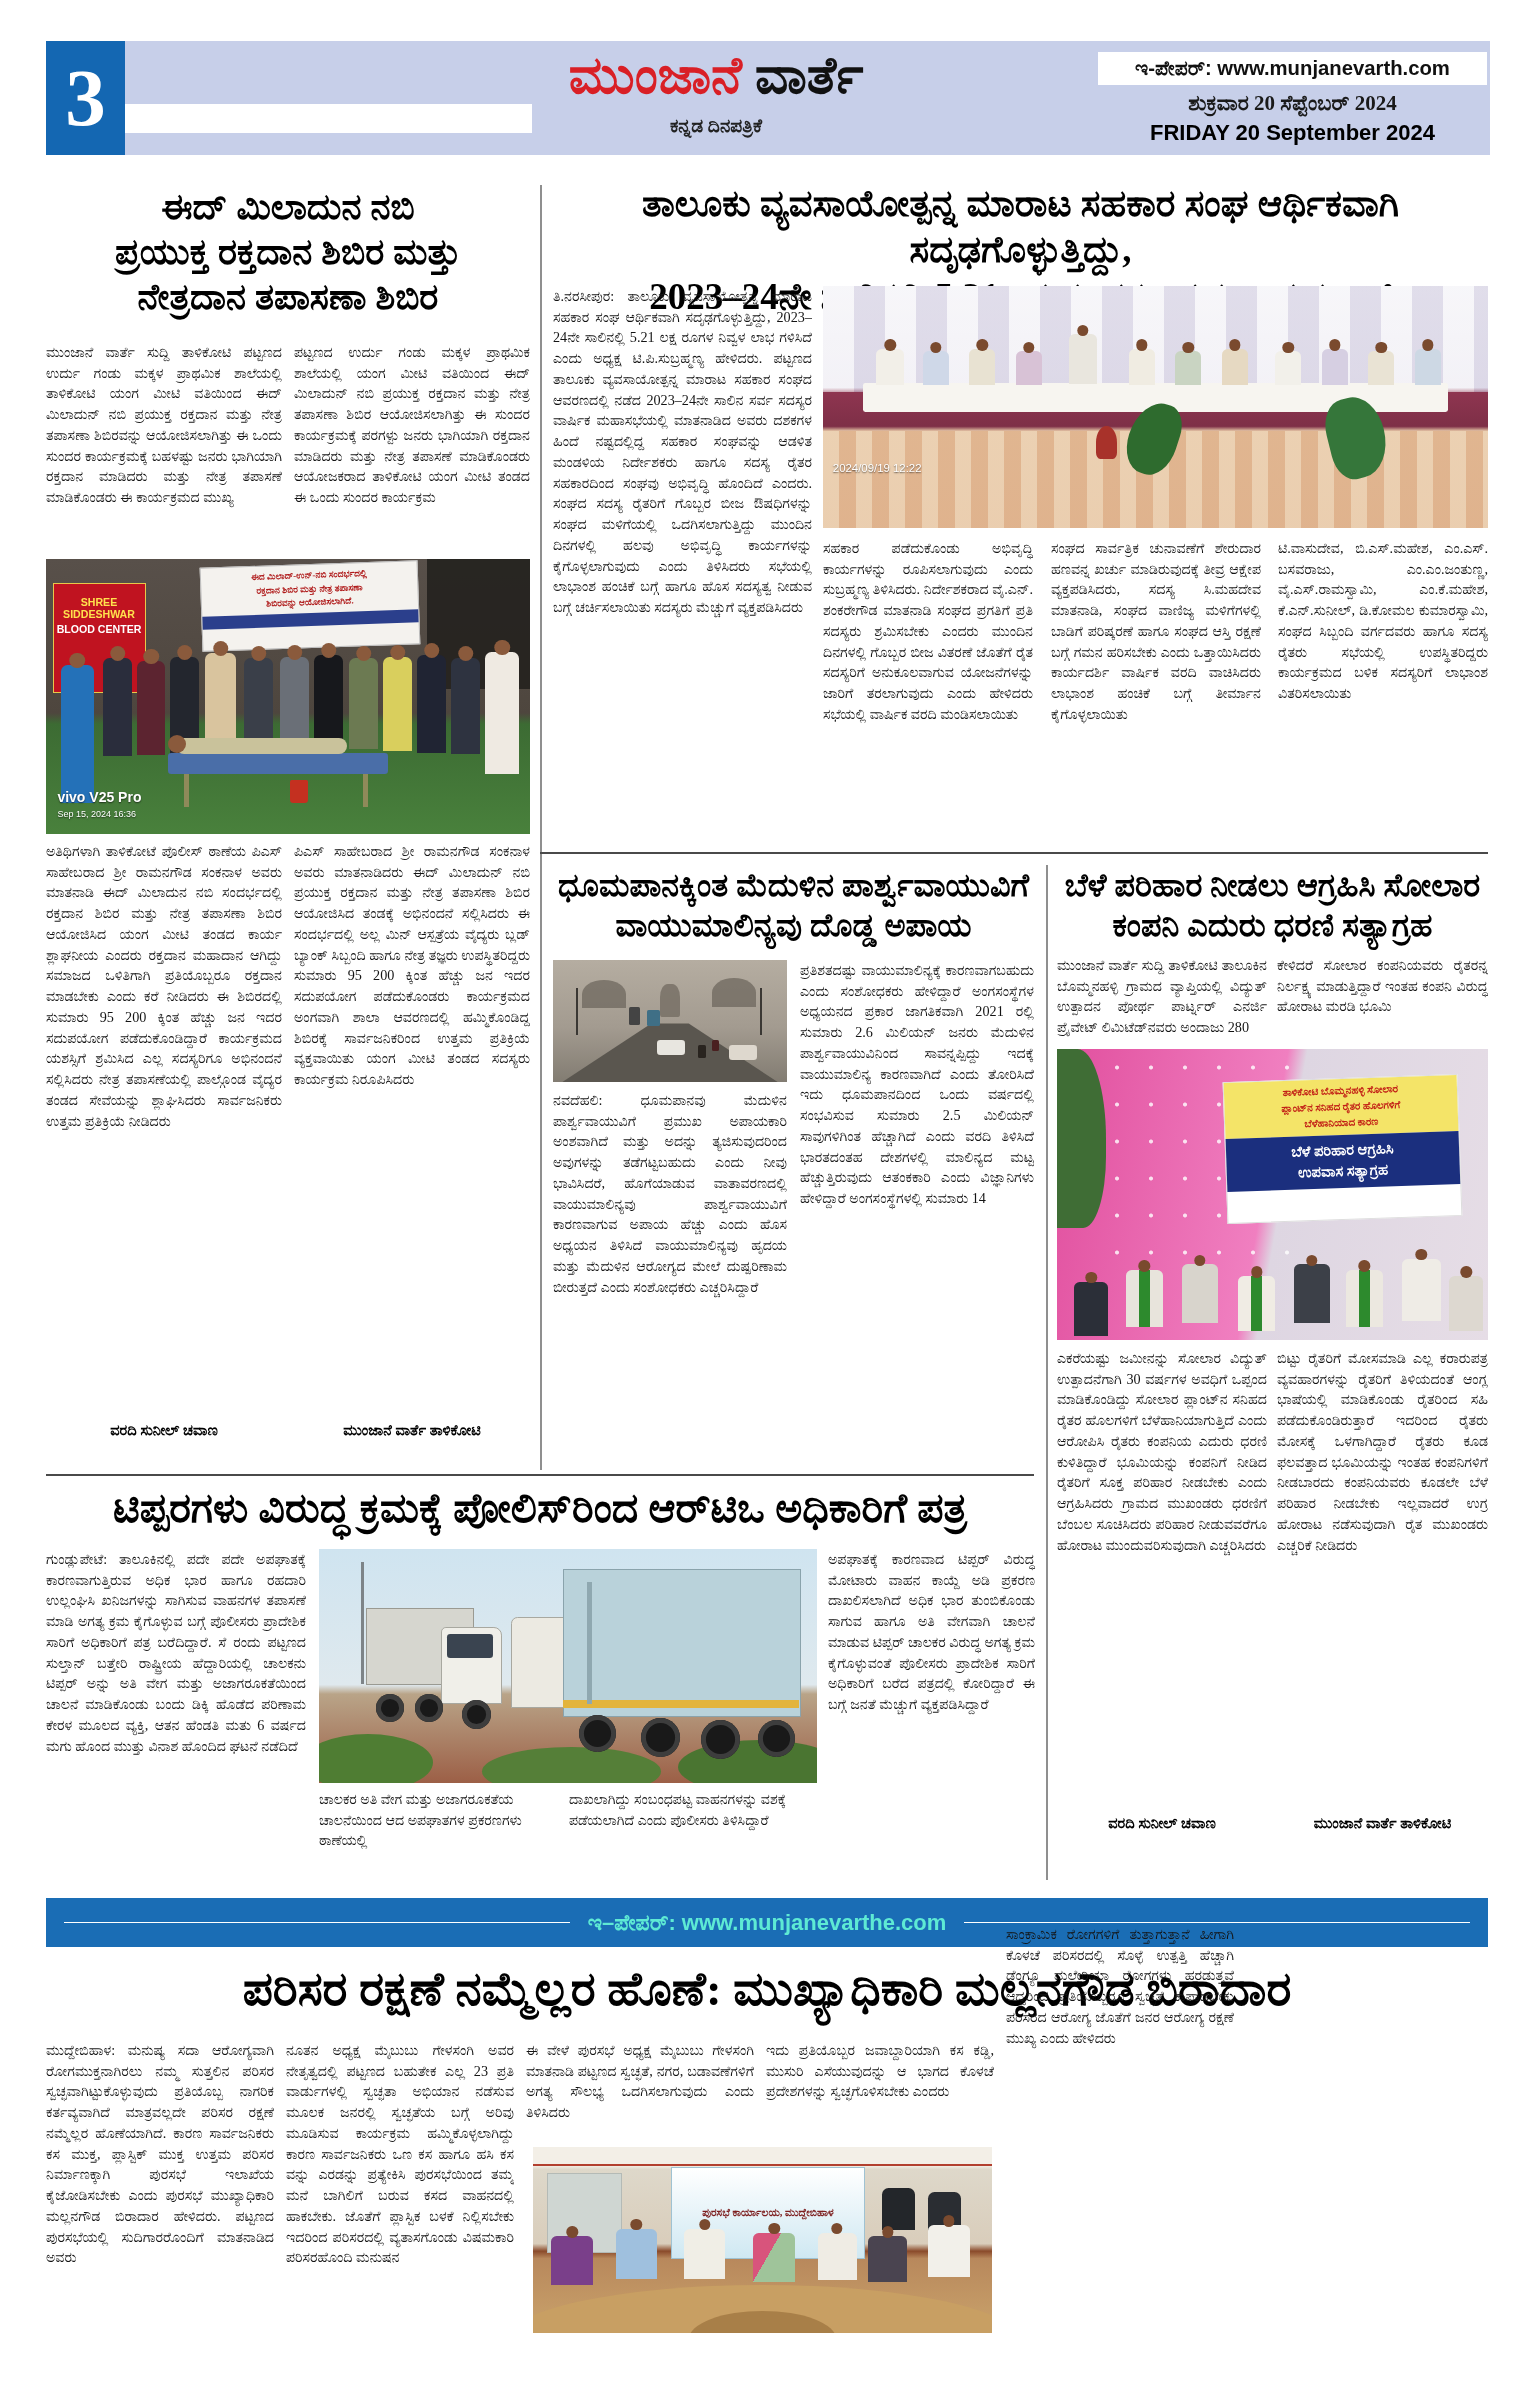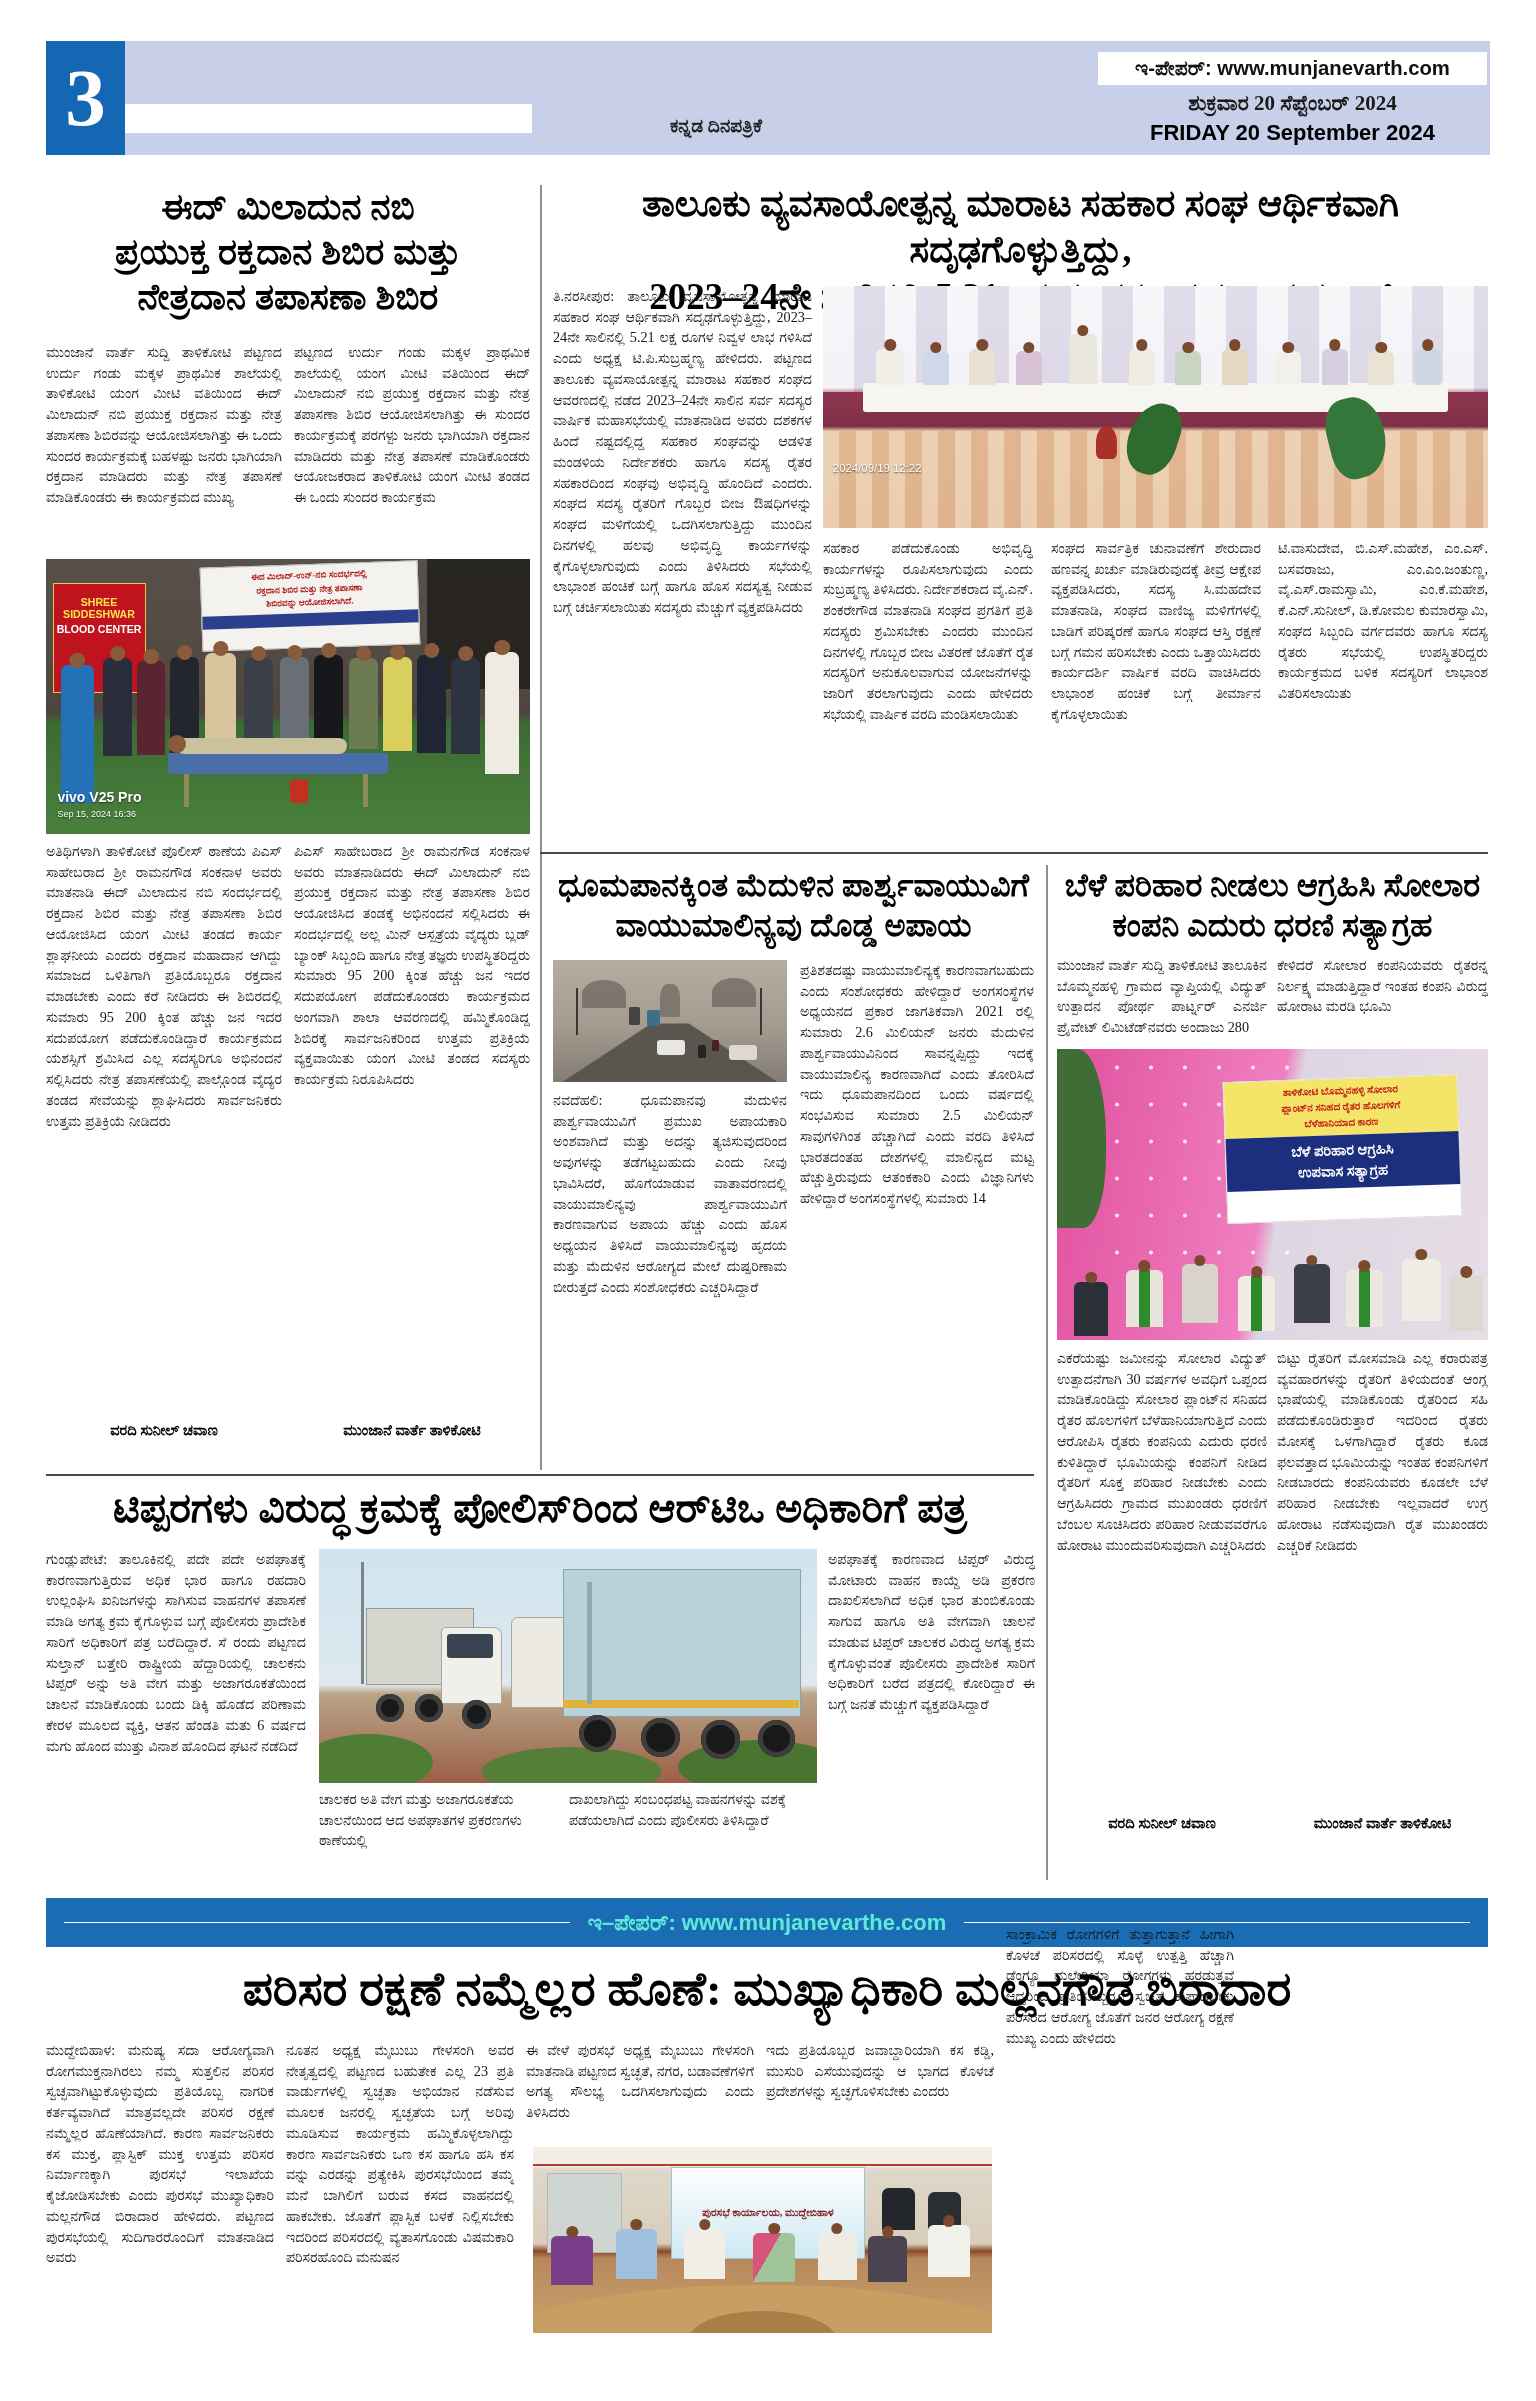--- a/index.html
+++ b/index.html
@@ -30,20 +30,24 @@
 <body>
 
 <div id="page">
 
   <div class="abs" style="left:46px;top:41px;width:79px;height:114px;background:#1467b2;color:#fff;
               display:flex;align-items:center;justify-content:center;font-size:81px;font-weight:bold;">
     <span>3</span>
   </div>
   <div class="abs" style="left:125px;top:41px;width:1365px;height:114px;background:#c7cfe9;"></div>
   <div class="abs" style="left:125px;top:104px;width:407px;height:29px;background:#fff;"></div>
+  <div class="abs" style="left:472px;top:47px;width:488px;text-align:center;font-weight:bold;font-size:52px;line-height:1.1;">
+    <span style="color:#d91f26;">ಮುಂಜಾನೆ</span>
+    <span style="color:#111;">ವಾರ್ತೆ</span>
+  </div>
   <div class="abs" style="left:472px;top:115px;width:488px;text-align:center;font-weight:bold;font-size:18.7px;color:#222;">ಕನ್ನಡ ದಿನಪತ್ರಿಕೆ</div>
   <div class="abs" style="left:1098px;top:52px;width:389px;height:33px;background:#fff;display:flex;align-items:center;justify-content:center;">
     <span style="font-weight:bold;font-size:20.3px;font-family:'Liberation Sans',sans-serif;">ಇ-ಪೇಪರ್: www.munjanevarth.com</span>
   </div>
   <div class="abs" style="left:1098px;top:91px;width:389px;text-align:center;font-weight:bold;font-size:21px;color:#1a1a1a;">ಶುಕ್ರವಾರ 20 ಸೆಪ್ಟೆಂಬರ್ 2024</div>
   <div class="abs" style="left:1098px;top:120px;width:389px;text-align:center;font-weight:bold;font-size:22px;
               font-family:'Liberation Sans',sans-serif;color:#000;">FRIDAY 20 September 2024</div>
 
   <div class="hl" style="left:46px;top:185px;width:484px;font-size:36px;">
     <div>ಈದ್ ಮಿಲಾದುನ ನಬಿ</div>

